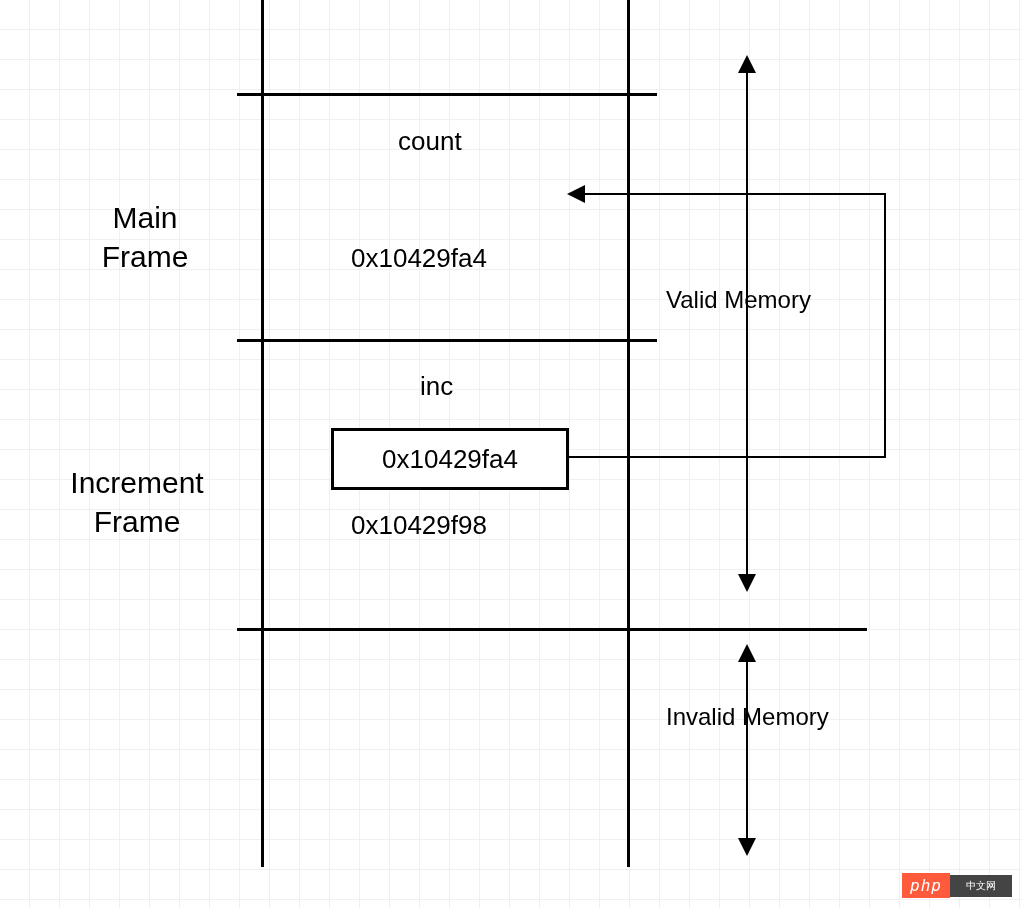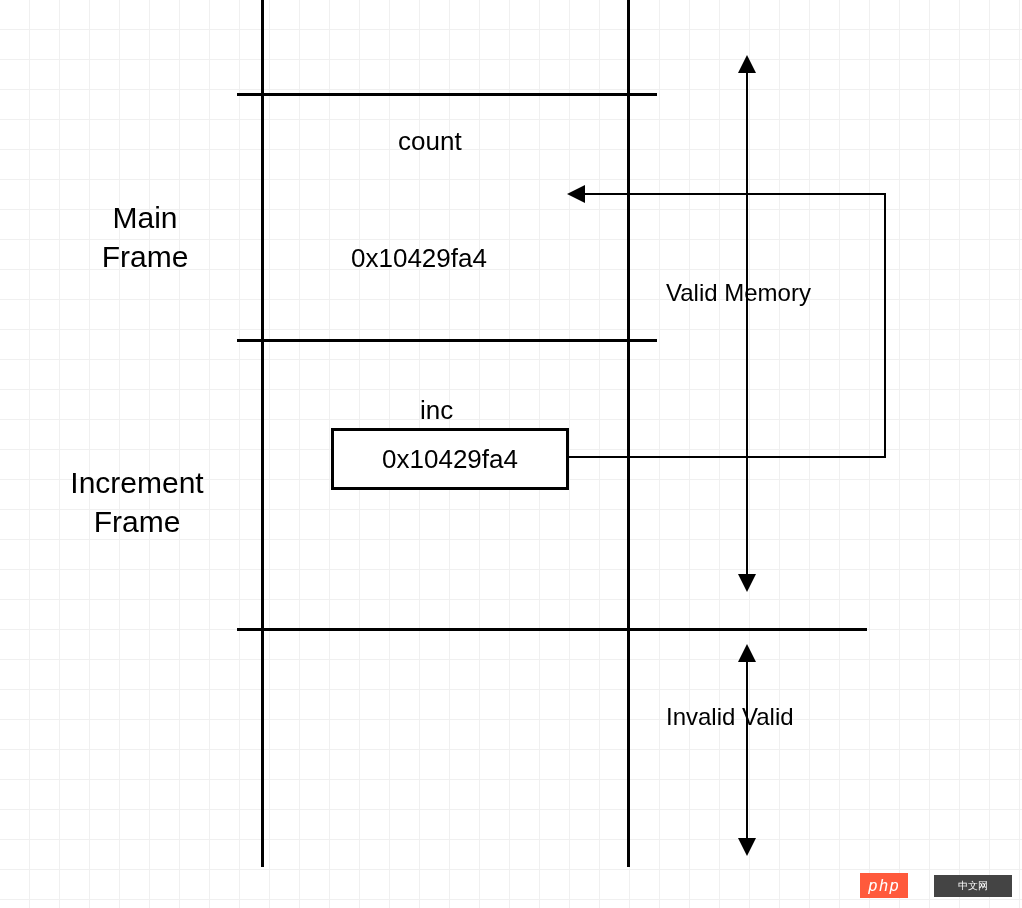--- a/index.html
+++ b/index.html
@@ -76,22 +76,21 @@
     font-family: monospace;
     font-style: italic;
     font-size: 16px;
     padding: 3px 8px;
     letter-spacing: 1px;
   }
   .wm-text {
     background: #444;
     color: #fff;
     font-size: 10px;
-    padding: 4px 24px;
-    margin-left: 26px;
+    padding: 4px 16px;
   }
 </style>
 </head>
 <body>
 
 <div class="canvas">
 
   <div class="line vline" style="left:261px; top:0; height:867px;"></div>
   <div class="line vline" style="left:627px; top:0; height:867px;"></div>
 
@@ -100,41 +99,42 @@
   <div class="line hline" style="left:237px; top:628px; width:630px;"></div>
 
   <div class="label big-label" style="left:60px; top:159px; width:170px; white-space:pre-line;margin-top:39px;">Main
 Frame</div>
   <div class="label big-label" style="left:32px; top:463px; width:210px; white-space:pre-line;">Increment
 Frame</div>
 
   <div class="label med-label" style="left:398px; top:126px;">count</div>
   <div class="label med-label" style="left:351px; top:243px;">0x10429fa4</div>
 
-  <div class="label med-label" style="left:420px; top:371px;margin-top:24px;">inc</div>
+  <div class="label med-label" style="left:420px; top:371px;">inc</div>
   <div class="box" style="left:331px; top:428px; width:232px; height:56px;">
     <span class="value-addr">0x10429fa4</span>
   </div>
+  <div class="label med-label" style="left:351px; top:510px;">0x10429f98</div>
 
   <div class="line thin-hline" style="left:566px; top:456px; width:320px;"></div>
 
   <div class="line" style="left:884px; top:193px; width:2px; height:265px;"></div>
 
   <div class="line thin-hline" style="left:585px; top:193px; width:301px;"></div>
 
   <div class="arrowhead arrow-left" style="left:567px; top:185px;"></div>
 
   <div class="line" style="left:746px; top:71px; width:2px; height:505px;"></div>
   <div class="arrowhead arrow-up" style="left:738px; top:55px;"></div>
   <div class="arrowhead arrow-down" style="left:738px; top:574px;"></div>
-  <div class="label sm-label" style="left:666px; top:279px;">Valid Memory</div>
+  <div class="label sm-label" style="left:666px; top:286px;">Valid Memory</div>
 
   <div class="line" style="left:746px; top:660px; width:2px; height:180px;"></div>
   <div class="arrowhead arrow-up" style="left:738px; top:644px;"></div>
   <div class="arrowhead arrow-down" style="left:738px; top:838px;"></div>
-  <div class="label sm-label" style="left:666px; top:703px;">Invalid Valid</div>
+  <div class="label sm-label" style="left:666px; top:703px;">Invalid Memory</div>
 
   <div class="watermark">
     <span class="php-badge">php</span>
     <span class="wm-text">中文网</span>
   </div>
 
 </div>
 
 </body></html>

